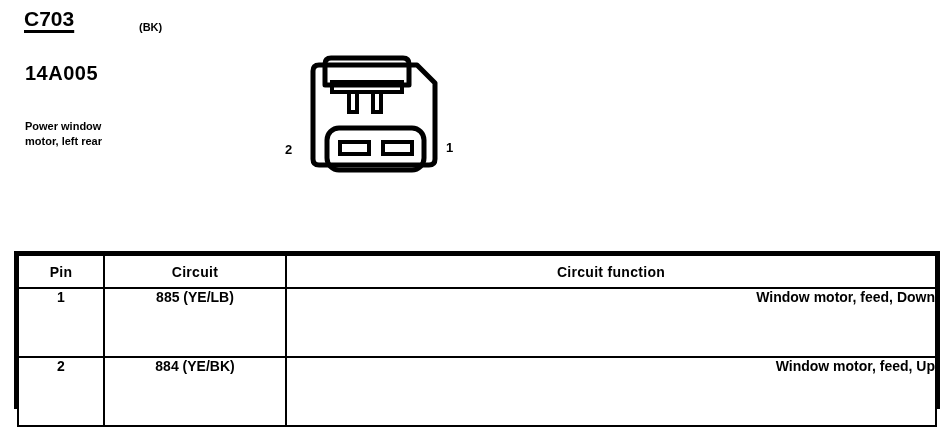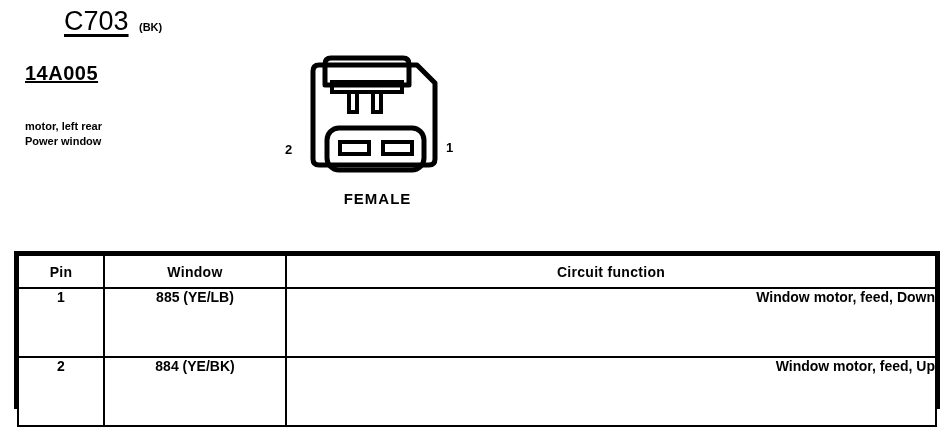--- a/index.html
+++ b/index.html
@@ -14,47 +14,45 @@
     font-family: "Liberation Sans", sans-serif;
     color: #000000;
     overflow: hidden;
   }
 
   
   #connector-id {
     position: absolute;
     left: 24px;
     top: 8px;
-    font-size: 27px;
-    font-weight: normal;
+    font-size: 21px;
+    font-weight: bold;
     letter-spacing: 0px;
     line-height: 1;
     text-decoration: underline;
     text-underline-offset: 4px;
     text-decoration-thickness: 3px;
-    margin-left: 40px;
   }
   #connector-color {
     position: absolute;
     left: 139px;
     top: 22px;
     font-size: 11px;
     font-weight: bold;
     line-height: 1;
     text-align: center;
   }
   #part-number {
     position: absolute;
     left: 25px;
     top: 63px;
     font-size: 20px;
     font-weight: bold;
     line-height: 1;
     letter-spacing: 0.5px;
-    text-decoration: underline;
   }
   #component-desc {
     position: absolute;
     left: 25px;
     top: 119px;
     font-size: 11px;
     font-weight: bold;
     line-height: 15px;
     width: 150px;
   }
@@ -152,22 +150,22 @@
 </head>
 <body>
 
 <div id="connector-id">C703</div>
 
 <div id="connector-color">(BK)</div>
 
 <div id="part-number">14A005</div>
 
 <div id="component-desc">
+  <span class="desc-line">Power window</span>
   <span class="desc-line">motor, left rear</span>
-  <span class="desc-line">Power window</span>
 </div>
 
 <div id="connector-figure">
 
   <svg id="connector-svg" width="215" height="165" viewBox="0 0 215 165">
 
     <path d="M 61 33 L 133 33 Q 139 33 139 39 L 139 60 L 55 60 L 55 39 Q 55 33 61 33 Z" fill="none" stroke="#000" stroke-width="5" stroke-linejoin="round"></path>
 
     <path d="M 49 40 Q 43 40 43 46 L 43 134 Q 43 140 49 140 L 159 140 Q 165 140 165 134 L 165 58 L 147 40 Z" fill="none" stroke="#000" stroke-width="5" stroke-linejoin="round"></path>
 
@@ -180,34 +178,33 @@
 
     <rect x="70" y="117" width="29" height="12" fill="none" stroke="#000" stroke-width="4"></rect>
 
     <rect x="113" y="117" width="29" height="12" fill="none" stroke="#000" stroke-width="4"></rect>
   </svg>
 
   <div class="pin-number" id="pin-label-left">2</div>
 
   <div class="pin-number" id="pin-label-right">1</div>
 
-  <div id="gender-label">FEMALE</div>
 </div>
 
 <div id="pin-table-wrap">
   <table id="pin-table">
     <colgroup>
       <col class="col-pin">
       <col class="col-circuit">
       <col class="col-function">
     </colgroup>
     <thead>
       <tr>
         <th>Pin</th>
-        <th>Window</th>
+        <th>Circuit</th>
         <th>Circuit function</th>
       </tr>
     </thead>
     <tbody>
       <tr>
         <td class="cell-pin">1</td>
         <td class="cell-circuit">885 (YE/LB)</td>
         <td class="cell-function">Window motor, feed, Down</td>
       </tr>
       <tr>

